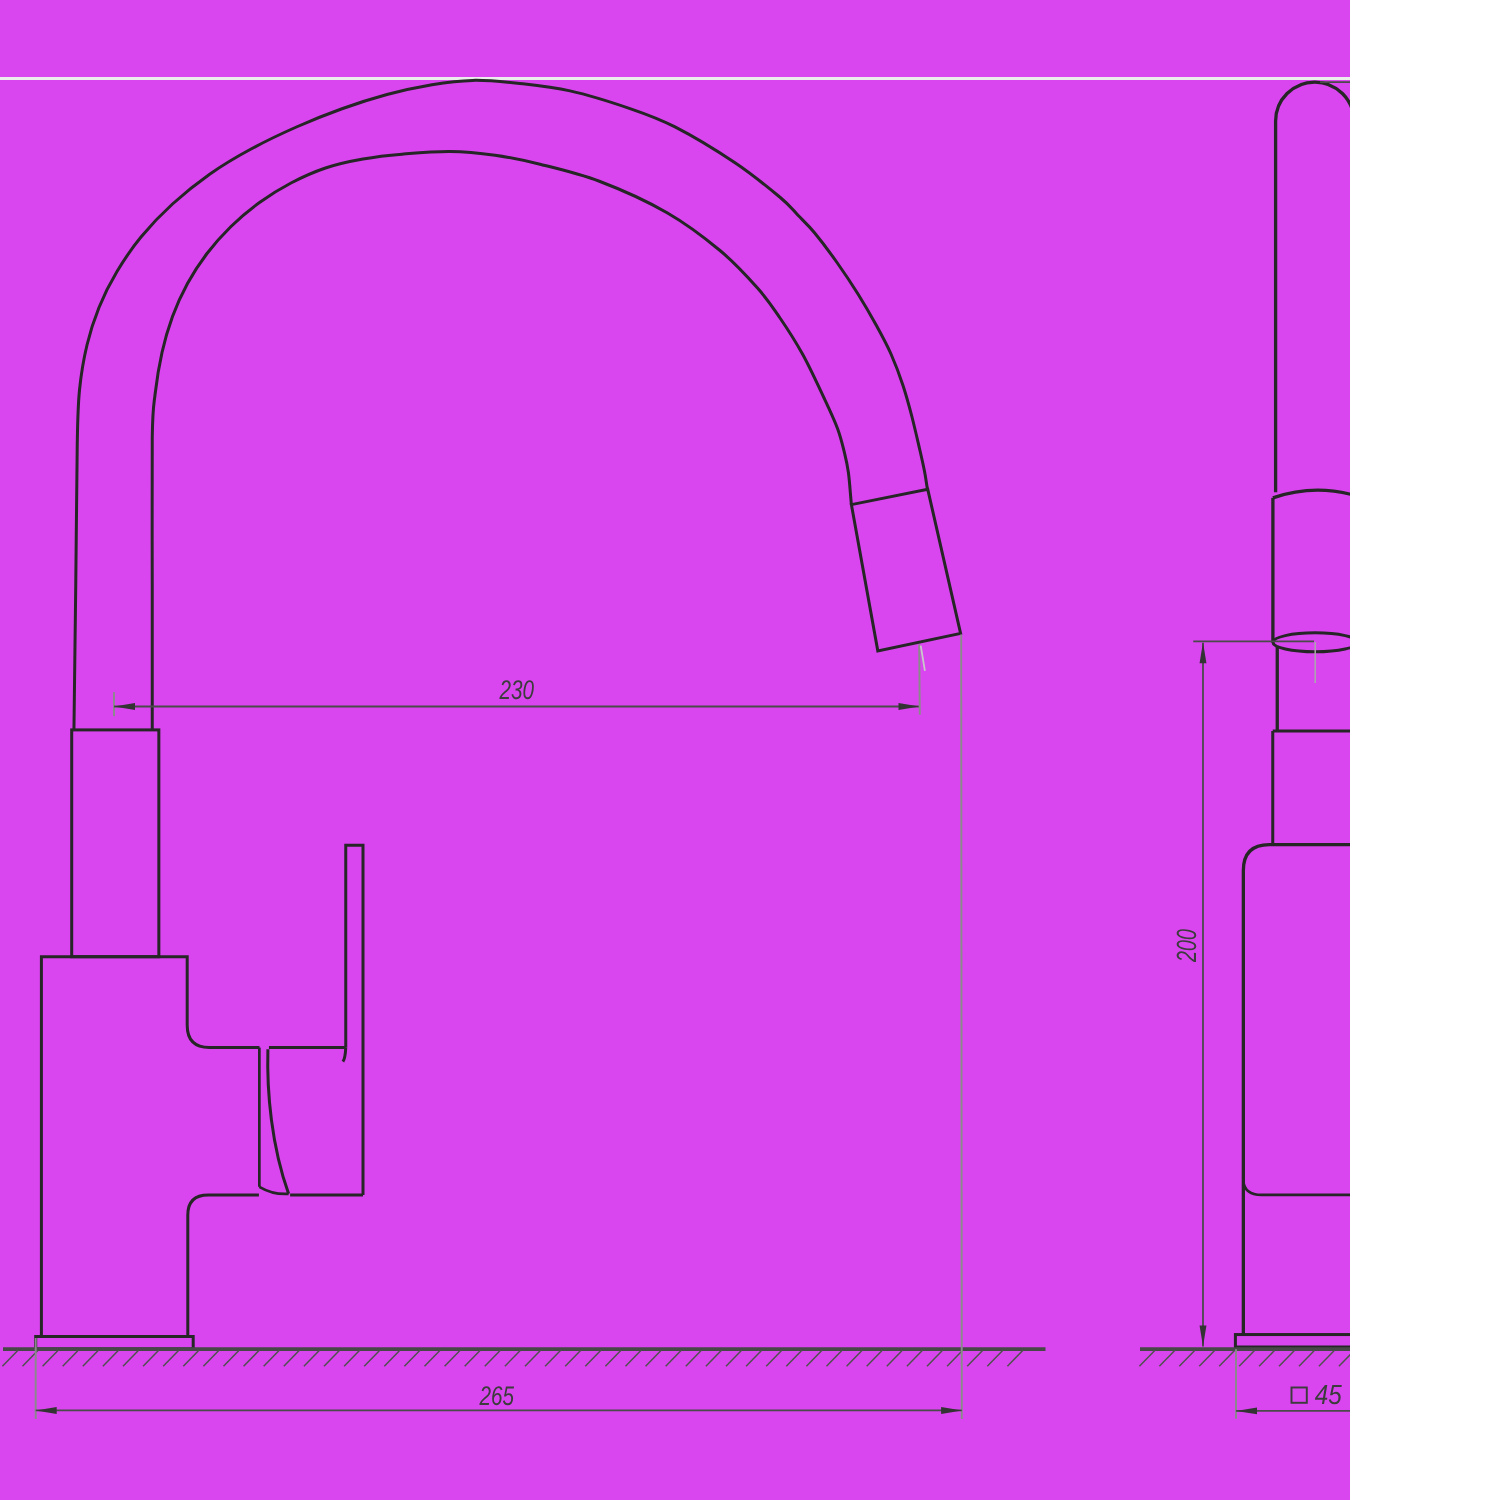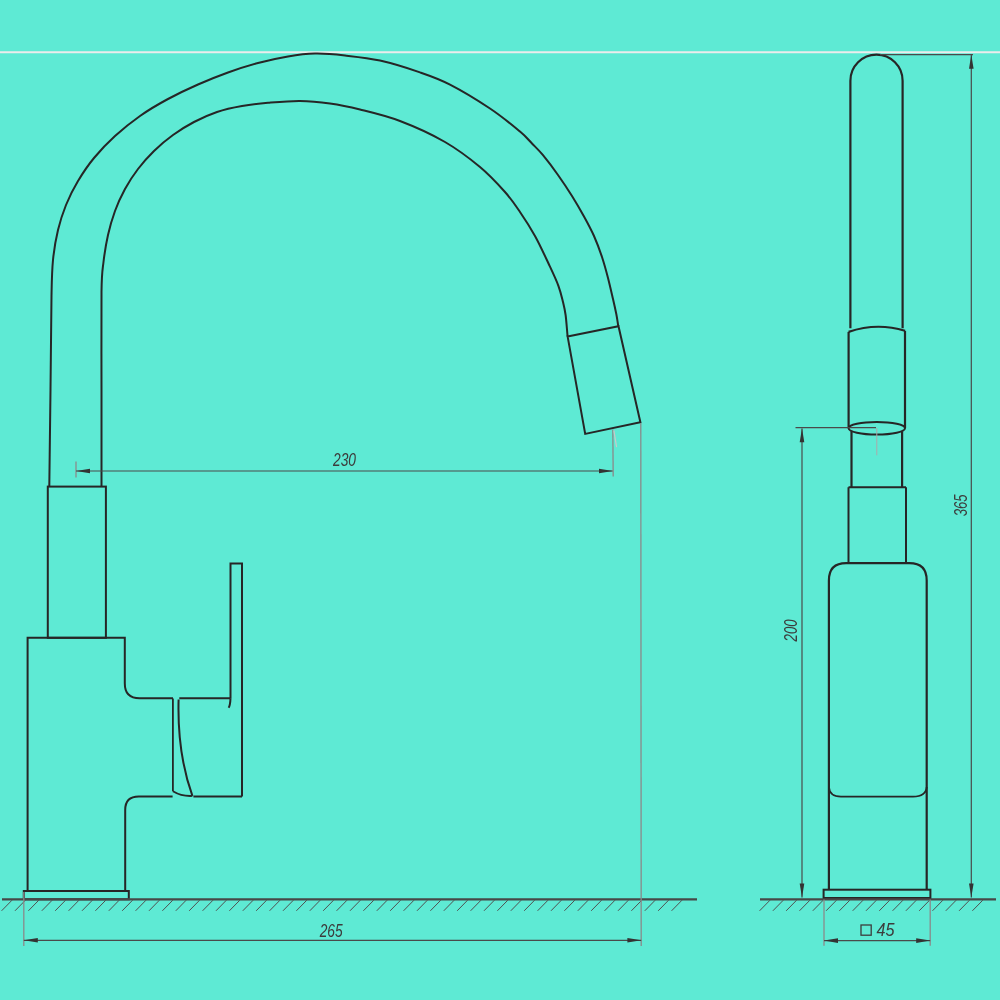--- a/index.html
+++ b/index.html
@@ -1,16 +1,16 @@
 <!DOCTYPE html>
 <html><head>
 <meta charset="utf-8">
 <style>
   html,body{margin:0;padding:0;background:#ffffff;}
-  .wrap{width:1000px;height:1000px;background:#5eead4;position:relative;overflow:hidden;}
+  .wrap{width:900px;height:1000px;background:#d946ef;position:relative;overflow:hidden;}
   text{font-family:"Liberation Sans",sans-serif;font-style:italic;fill:#3c3c3c;}
 </style>
 </head>
 <body>
 <div class="wrap">
 <svg width="1000" height="1000" viewBox="0 0 1000 1000">
 
 <g stroke="#ececec" stroke-width="2">
         <line x1="0" y1="52.3" x2="1000" y2="52.3"></line>
       </g>

